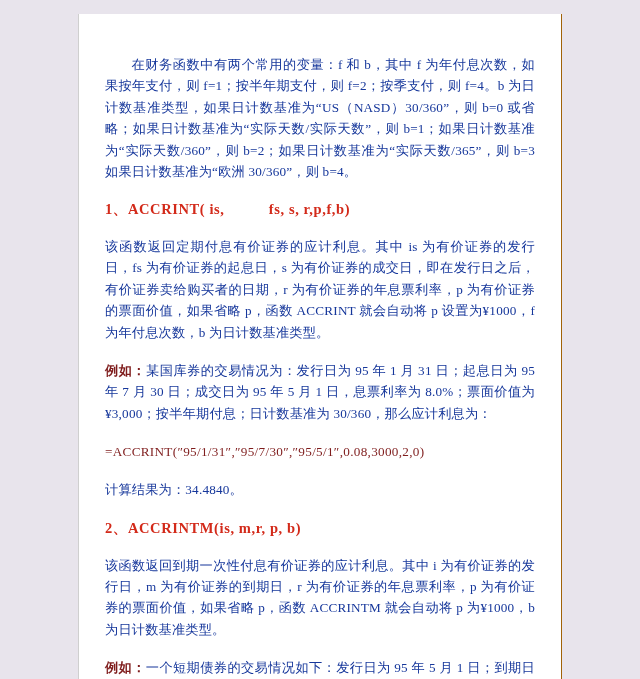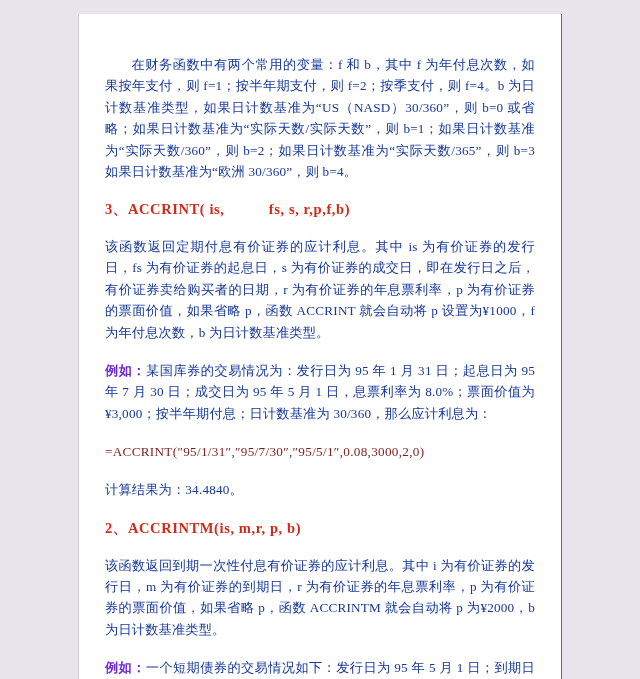--- a/index.html
+++ b/index.html
@@ -46,54 +46,54 @@
     line-height: 1.5;
     color: #d32a1a;
     font-weight: bold;
     letter-spacing: 0.6px;
     font-family: "Liberation Serif", serif;
   }
   .heading .under {
     padding-left: 40px;
   }
   .eg-label {
-    color: #6d28d9;
+    color: #7f1d1d;
     font-weight: bold;
   }
   .code {
     margin: 0 0 17px 0;
     font-size: 13.2px;
     line-height: 1.62;
     color: #7f1d1d;
     font-family: "Liberation Serif", serif;
     letter-spacing: 0.3px;
   }
 </style>
 </head>
 <body>
 
 <div class="page">
   <div class="content">
 
     <p class="indent">在财务函数中有两个常用的变量：f 和 b，其中 f 为年付息次数，如果按年支付，则 f=1；按半年期支付，则 f=2；按季支付，则 f=4。b 为日计数基准类型，如果日计数基准为“US（NASD）30/360”，则 b=0 或省略；如果日计数基准为“实际天数/实际天数”，则 b=1；如果日计数基准为“实际天数/360”，则 b=2；如果日计数基准为“实际天数/365”，则 b=3 如果日计数基准为“欧洲 30/360”，则 b=4。</p>
 
     <div class="heading">
-      <span>3、ACCRINT( is, </span><span class="under">fs</span><span>, s, r,p,f,b)</span>
+      <span>1、ACCRINT( is, </span><span class="under">fs</span><span>, s, r,p,f,b)</span>
     </div>
 
     <p>该函数返回定期付息有价证券的应计利息。其中 is 为有价证券的发行日，fs 为有价证券的起息日，s 为有价证券的成交日，即在发行日之后，有价证券卖给购买者的日期，r 为有价证券的年息票利率，p 为有价证券的票面价值，如果省略 p，函数 ACCRINT 就会自动将 p 设置为¥1000，f 为年付息次数，b 为日计数基准类型。</p>
 
     <p><span class="eg-label">例如：</span><span>某国库券的交易情况为：发行日为 95 年 1 月 31 日；起息日为 95 年 7 月 30 日；成交日为 95 年 5 月 1 日，息票利率为 8.0%；票面价值为¥3,000；按半年期付息；日计数基准为 30/360，那么应计利息为：</span></p>
 
     <div class="code">=ACCRINT(″95/1/31″,″95/7/30″,″95/5/1″,0.08,3000,2,0)</div>
 
     <p>计算结果为：34.4840。</p>
 
     <div class="heading">
       <span>2、ACCRINTM(is, m,r, p, b)</span>
     </div>
 
-    <p>该函数返回到期一次性付息有价证券的应计利息。其中 i 为有价证券的发行日，m 为有价证券的到期日，r 为有价证券的年息票利率，p 为有价证券的票面价值，如果省略 p，函数 ACCRINTM 就会自动将 p 为¥2000，b 为日计数基准类型。</p>
+    <p>该函数返回到期一次性付息有价证券的应计利息。其中 i 为有价证券的发行日，m 为有价证券的到期日，r 为有价证券的年息票利率，p 为有价证券的票面价值，如果省略 p，函数 ACCRINTM 就会自动将 p 为¥1000，b 为日计数基准类型。</p>
 
     <p><span class="eg-label">例如：</span><span>一个短期债券的交易情况如下：发行日为 95 年 5 月 1 日；到期日为 95 年 7 月 18 日；息票利息为 9.0%；票面价值为¥1,000；日计数基准为实际天数/365。那么应计利息为：</span></p>
 
   </div>
 </div>
 
 </body></html>

